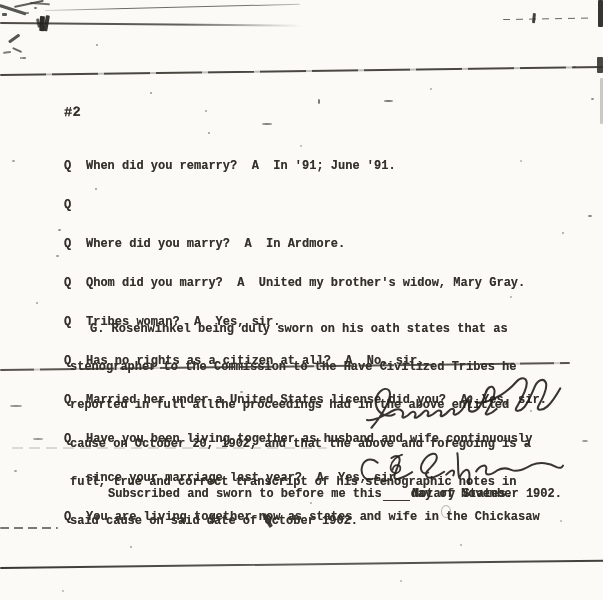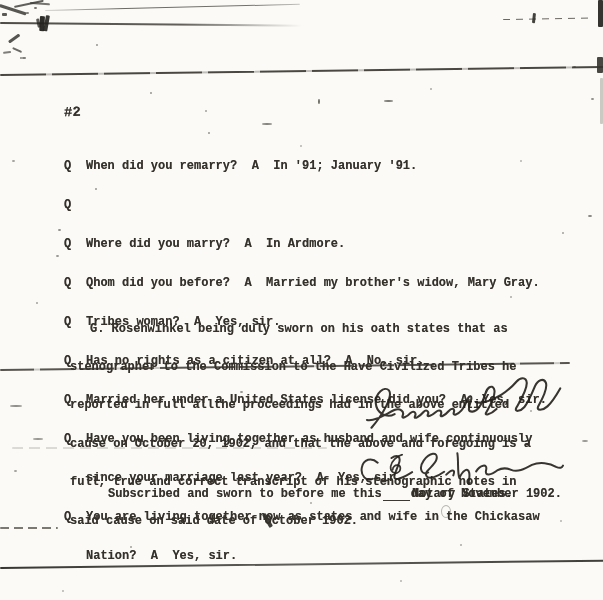--- a/index.html
+++ b/index.html
@@ -102,32 +102,32 @@
       <div class="speck" style="left: 62px; top: 590px; width: 2px; height: 2px; opacity: 0.35;"></div>
       <div class="speck" style="left: 300px; top: 145px; width: 2px; height: 2px; opacity: 0.35;"></div>
       <div class="speck" style="left: 520px; top: 160px; width: 2px; height: 2px; opacity: 0.35;"></div>
     </div>
 
   <div class="page-label typed">#2</div>
 
   <div class="qa-block typed">
     <div class="qa-row">
       <span class="qa-q">Q</span>
-      <span>When did you remarry?  A  In '91; January '91.</span>
+      <span>When did you remarry?  A  In '91; June '91.</span>
     </div>
     <div class="qa-row">
       <span class="qa-q">Q</span>
     </div>
     <div class="qa-row">
       <span class="qa-q">Q</span>
       <span>Where did you marry?  A  In Ardmore.</span>
     </div>
     <div class="qa-row">
       <span class="qa-q">Q</span>
-      <span>Qhom did you before?  A  Married my brother's widow, Mary Gray.</span>
+      <span>Qhom did you marry?  A  United my brother's widow, Mary Gray.</span>
     </div>
     <div class="qa-row">
       <span class="qa-q">Q</span>
       <span>Tribes woman?  A  Yes, sir.</span>
     </div>
     <div class="qa-row">
       <span class="qa-q">Q</span>
       <span>Has no rights as a citizen at all?  A  No, sir.</span>
     </div>
     <div class="qa-row">
@@ -141,21 +141,20 @@
     <div class="qa-row">
       <span class="qa-q"></span>
       <span>since your marriage last year?  A  Yes, sir.</span>
     </div>
     <div class="qa-row">
       <span class="qa-q">Q</span>
       <span>You are living together now as states and wife in the Chickasaw</span>
     </div>
     <div class="qa-row">
       <span class="qa-q"></span>
-      <span>Nation?  A  Yes, sir.</span>
     </div>
   </div>
 
   <div class="aff-block typed">
     <div class="aff-indent">G. Rosenwinkel being duly sworn on his oath states that as</div>
     <div>stenographer to the Commission to the Have Civilized Tribes he</div>
     <div>reported in full allthe proceedings had in the above entitled</div>
     <div>cause on October 20, 1902, and that the above and foregoing is a</div>
     <div>full, true and correct transcript of his stenographic notes in</div>
     <div>said cause on said date of October 1902.</div>

